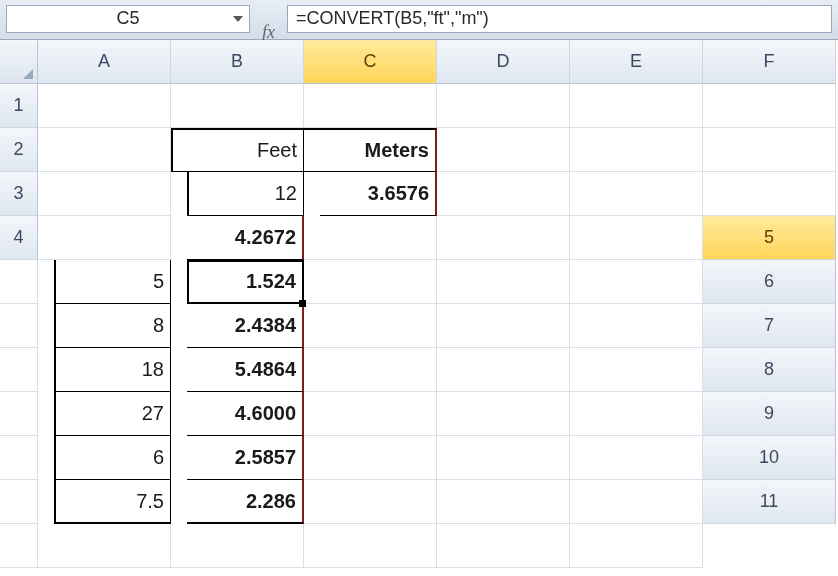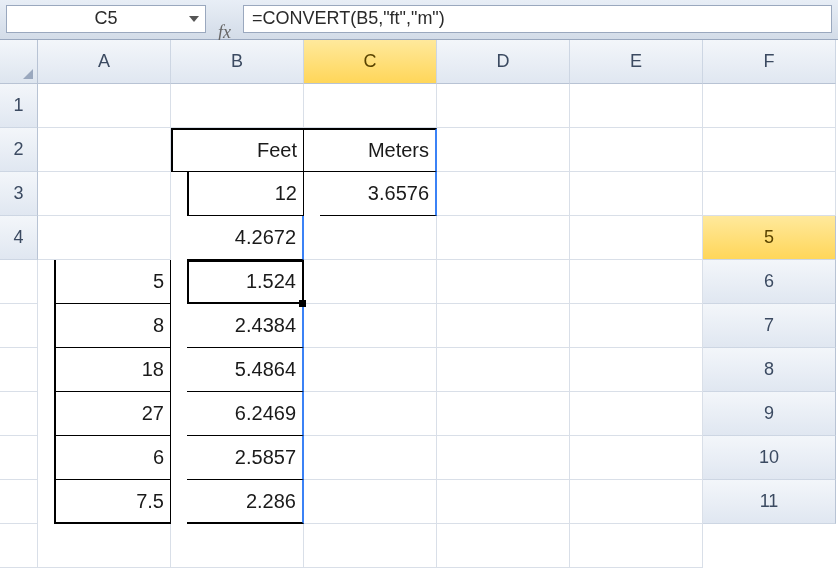--- a/index.html
+++ b/index.html
@@ -15,21 +15,21 @@
       border-bottom: 1px solid #9aa8be;
       padding: 4px 6px 6px 6px;
       display: flex;
       align-items: center;
       gap: 8px;
       height: 40px;
     }
     .name-box {
       background: #fff;
       border: 1px solid #9aa8be;
-      width: 200px;
+      width: 244px;
       height: 28px;
       display: flex;
       align-items: center;
       justify-content: center;
       font-size: 18px;
       color: #2a2a2a;
       position: relative;
     }
     .name-box-dd {
       position: absolute;
@@ -113,21 +113,21 @@
       display:flex;align-items:center;
       padding:0 6px;
       font-size:20px;
       color:#1a1a1a;
       position:relative;
       background:#fff;
     }
     .r { justify-content:flex-end;margin-left:16px; }
     .l { justify-content:flex-end; }
     .tb-l { border-left: 2px solid #000; }
-    .tb-r { border-right: 2px solid #3b82f6; }
+    .tb-r { border-right: 2px solid #7f1d1d; font-weight: bold; }
     .tb-t { border-top: 2px solid #000; }
     .tb-b { border-bottom: 2px solid #000; }
     .tb-mid { border-right: 1.5px solid #000; }
     .tb-row { border-bottom: 1.5px solid #000; }
     .active {
       outline: 2px solid #000;
       outline-offset: -2px;
       z-index:2;
     }
     .fill-handle {
@@ -241,21 +241,21 @@
   <div class="cell"></div>
   <div class="cell"></div>
   <div class="cell"></div>
 
   <div class="row-head">8</div>
   <div class="cell"></div>
   <div class="cell r tb-l tb-mid tb-row">
       <span>27</span>
     </div>
   <div class="cell r tb-r tb-row">
-      <span>6.2469</span>
+      <span>4.6000</span>
     </div>
   <div class="cell"></div>
   <div class="cell"></div>
   <div class="cell"></div>
 
   <div class="row-head">9</div>
   <div class="cell"></div>
   <div class="cell r tb-l tb-mid tb-row">
       <span>6</span>
     </div>

